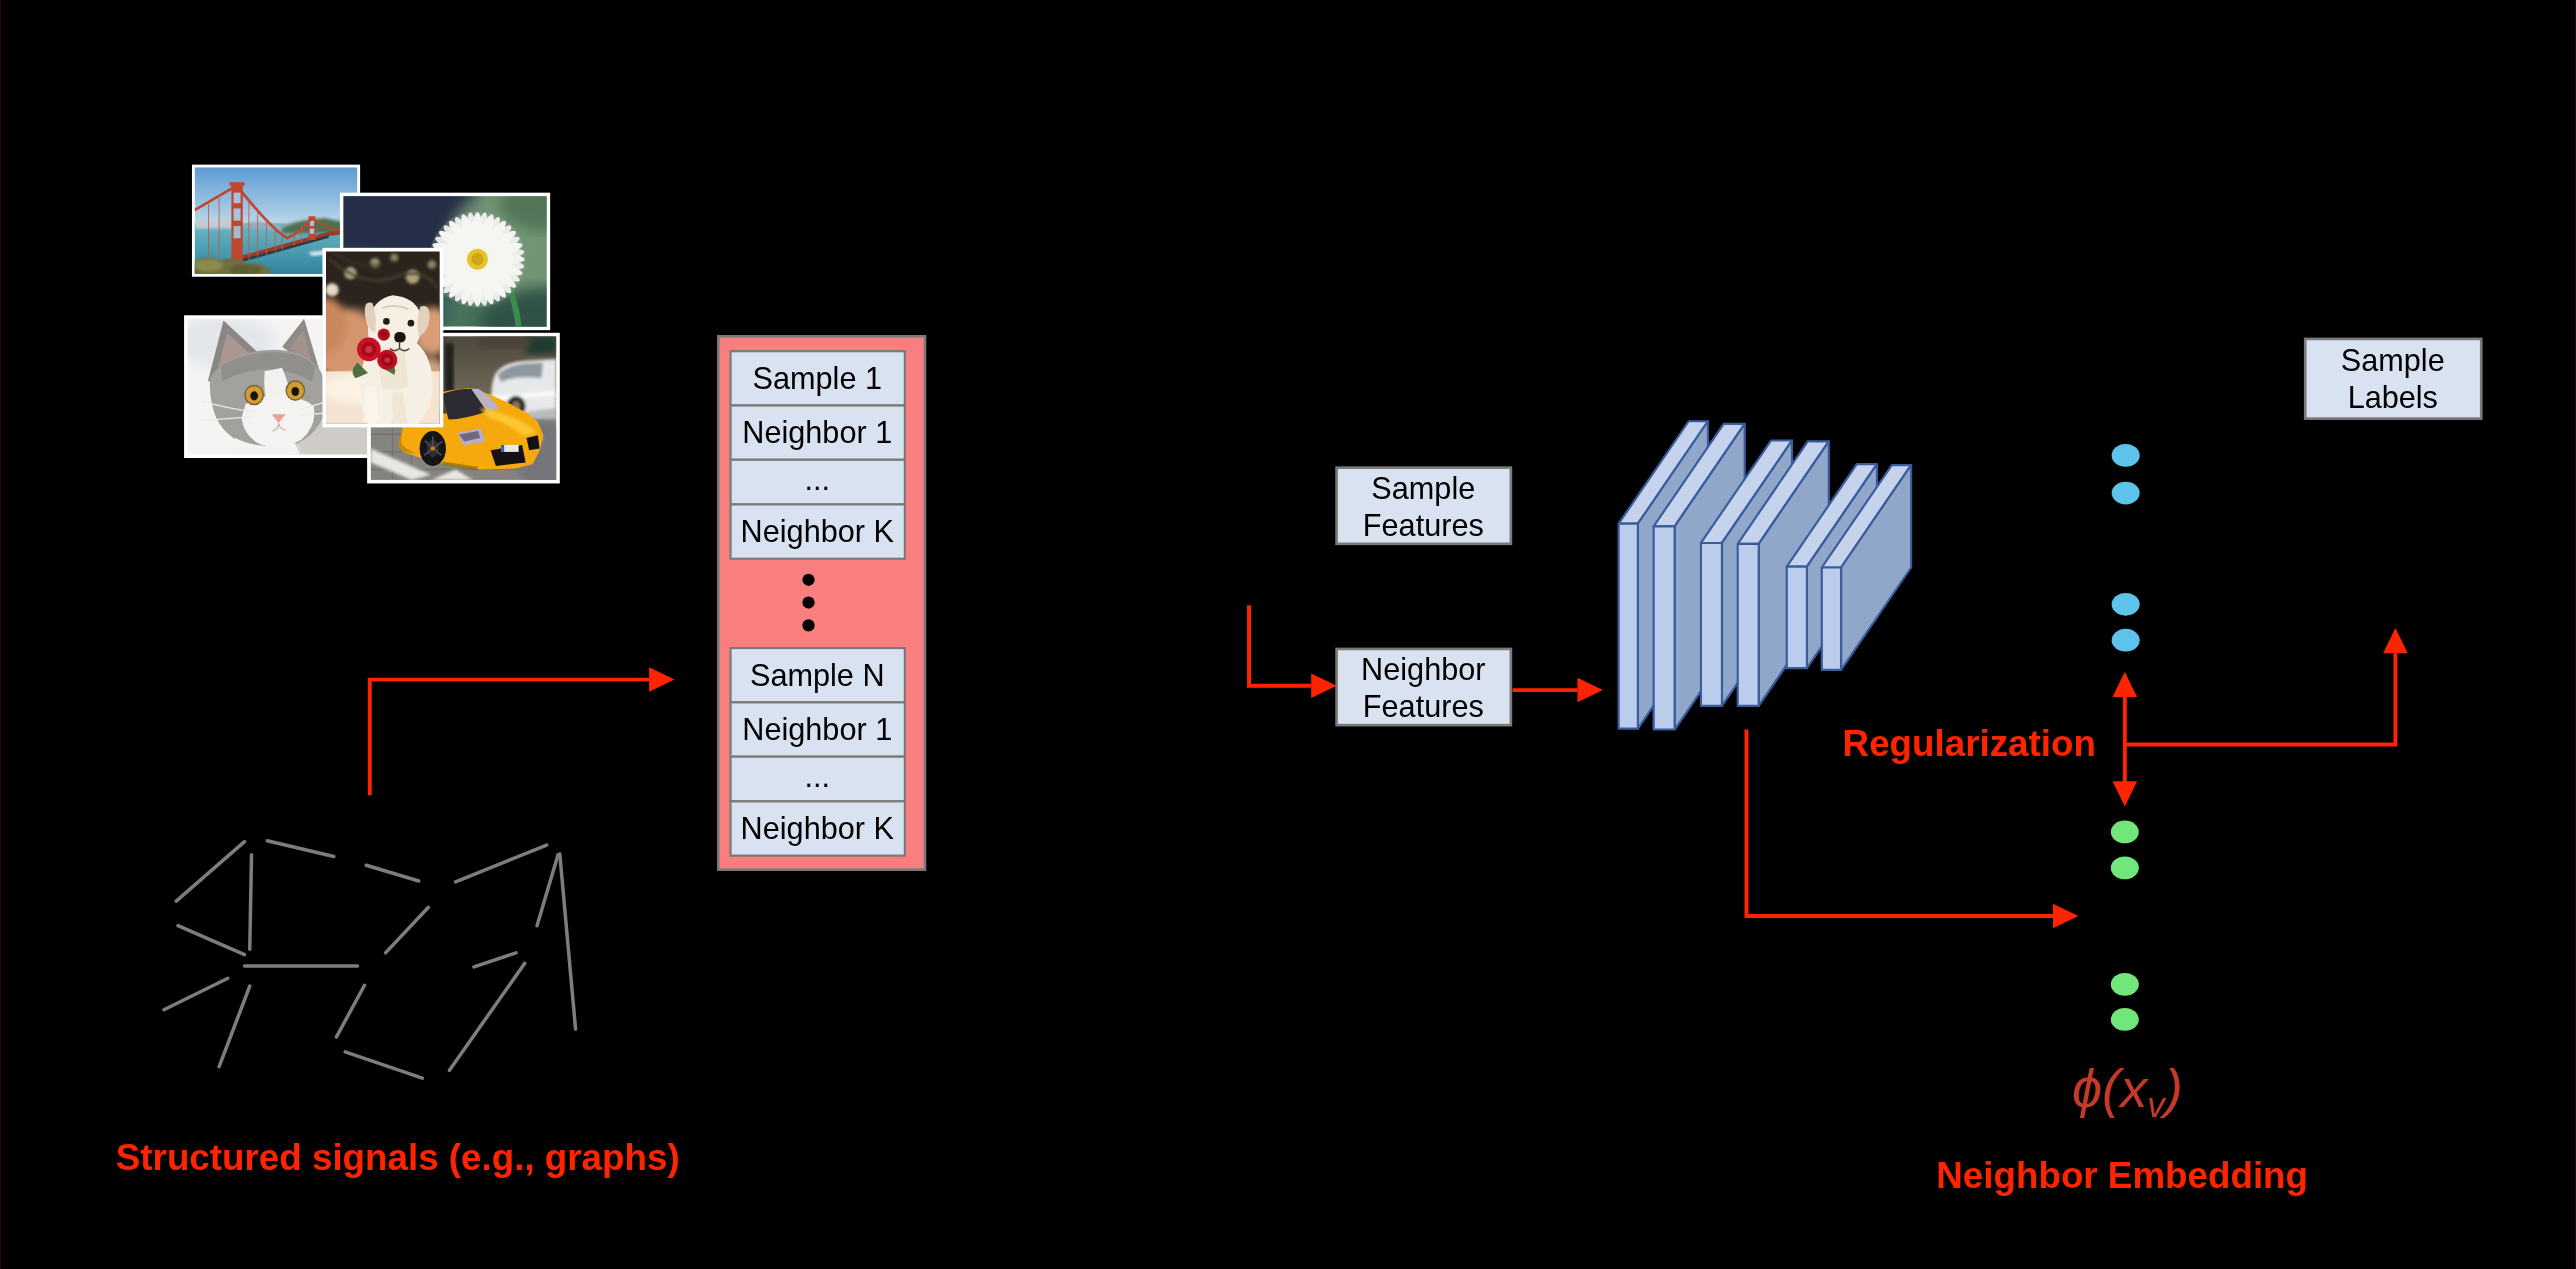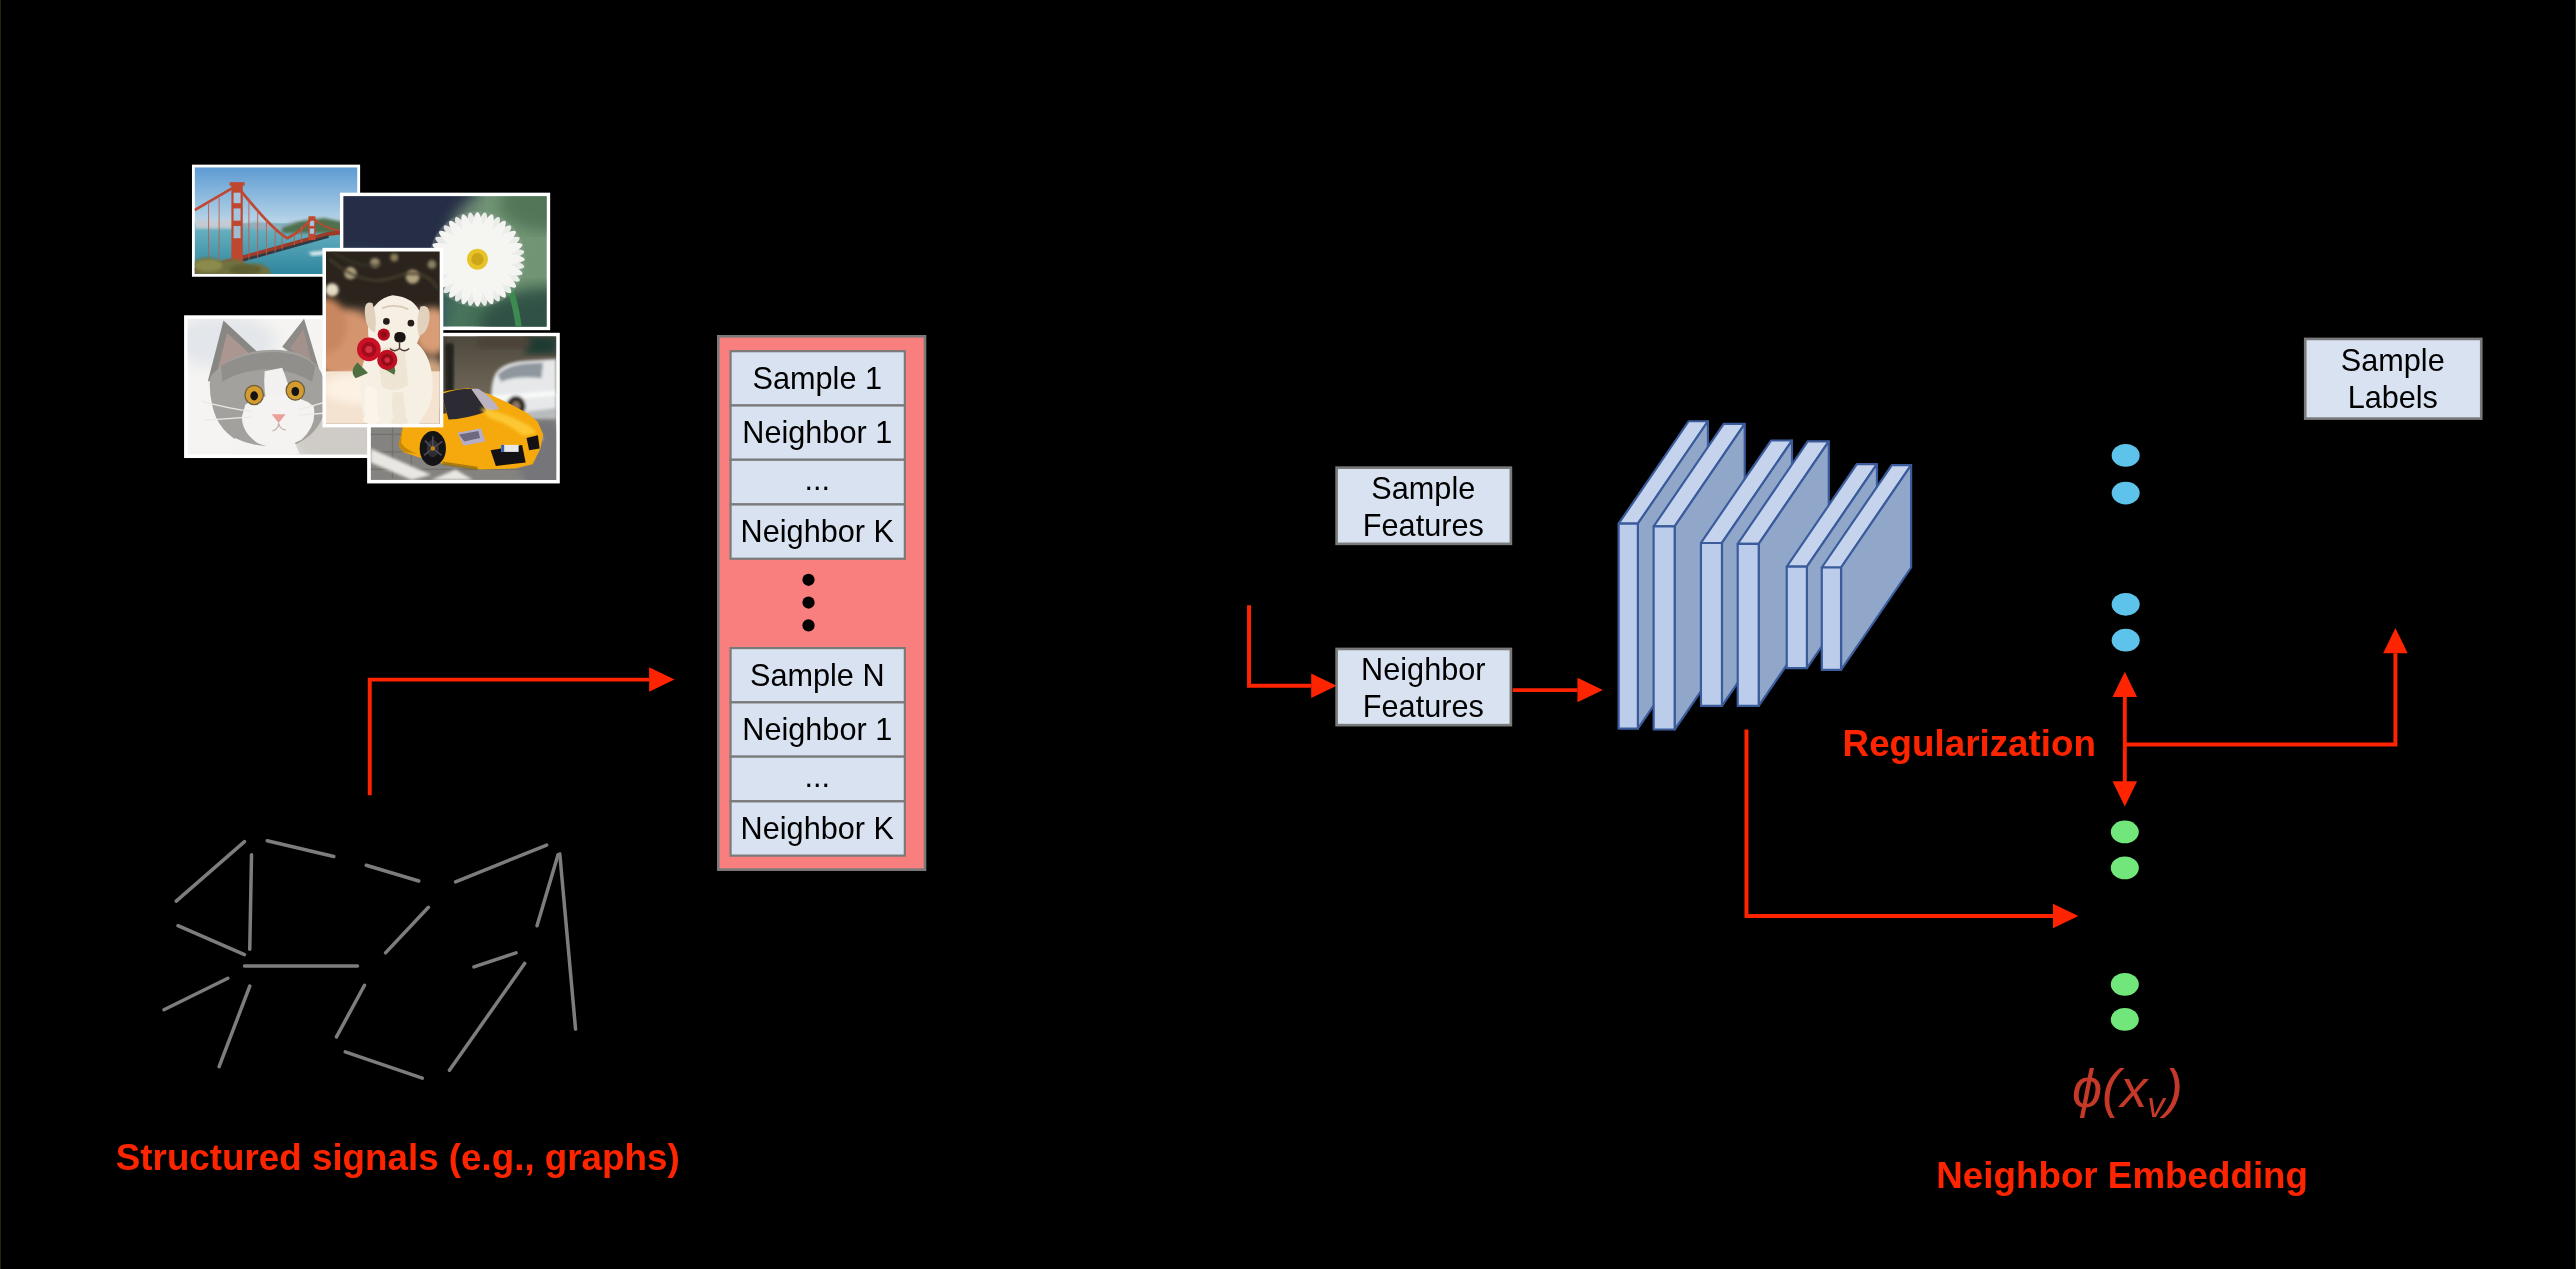--- a/index.html
+++ b/index.html
@@ -1,16 +1,16 @@
 <!DOCTYPE html>
 <html style="font-size:14px"><head>
 <meta charset="utf-8">
 <style>
 html,body{margin:0;padding:0;background:#000;}
-#page{position:relative;width:2576px;height:1269px;background:#bef264;overflow:hidden;}
+#page{position:relative;width:2576px;height:1269px;background:#c2410c;overflow:hidden;}
 text{font-family:"Liberation Sans",sans-serif;}
 </style>
 </head>
 <body>
 <div id="page">
 <svg width="2576" height="1269" viewBox="0 0 2941 1449">
 <defs>
 <clipPath id="cpBridge">
           <rect x="222" y="191" width="186" height="122"></rect>
         </clipPath>

